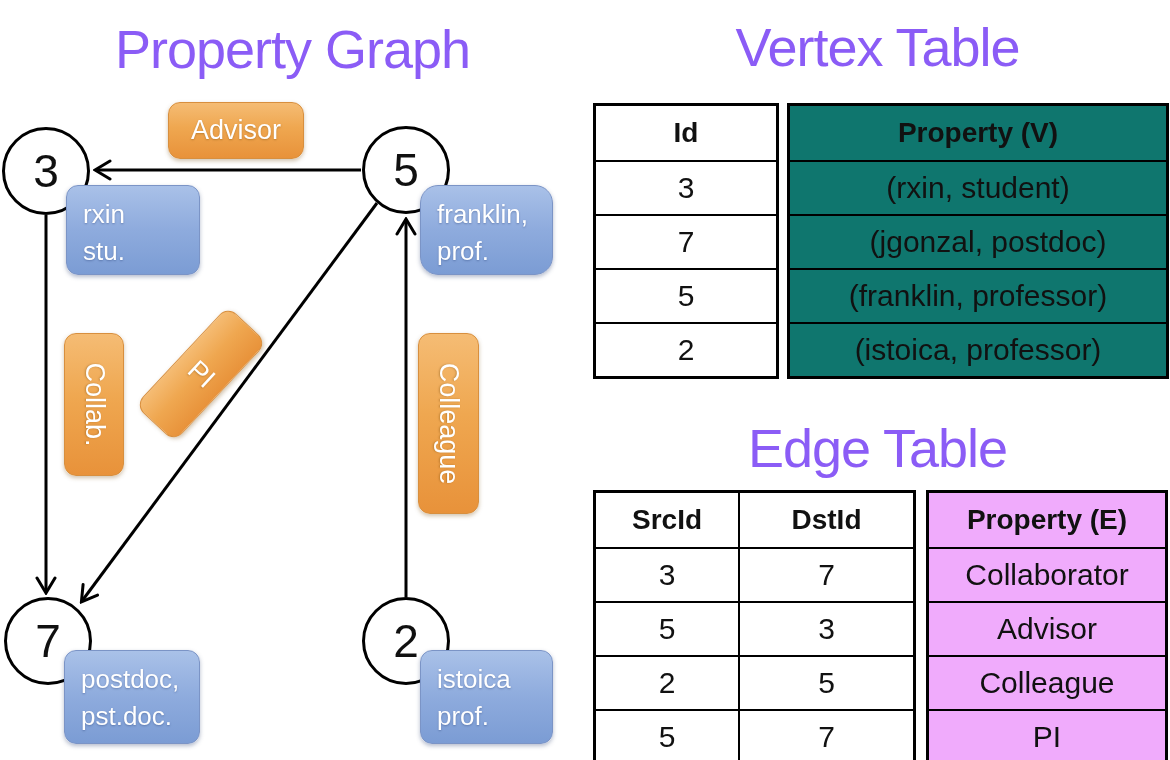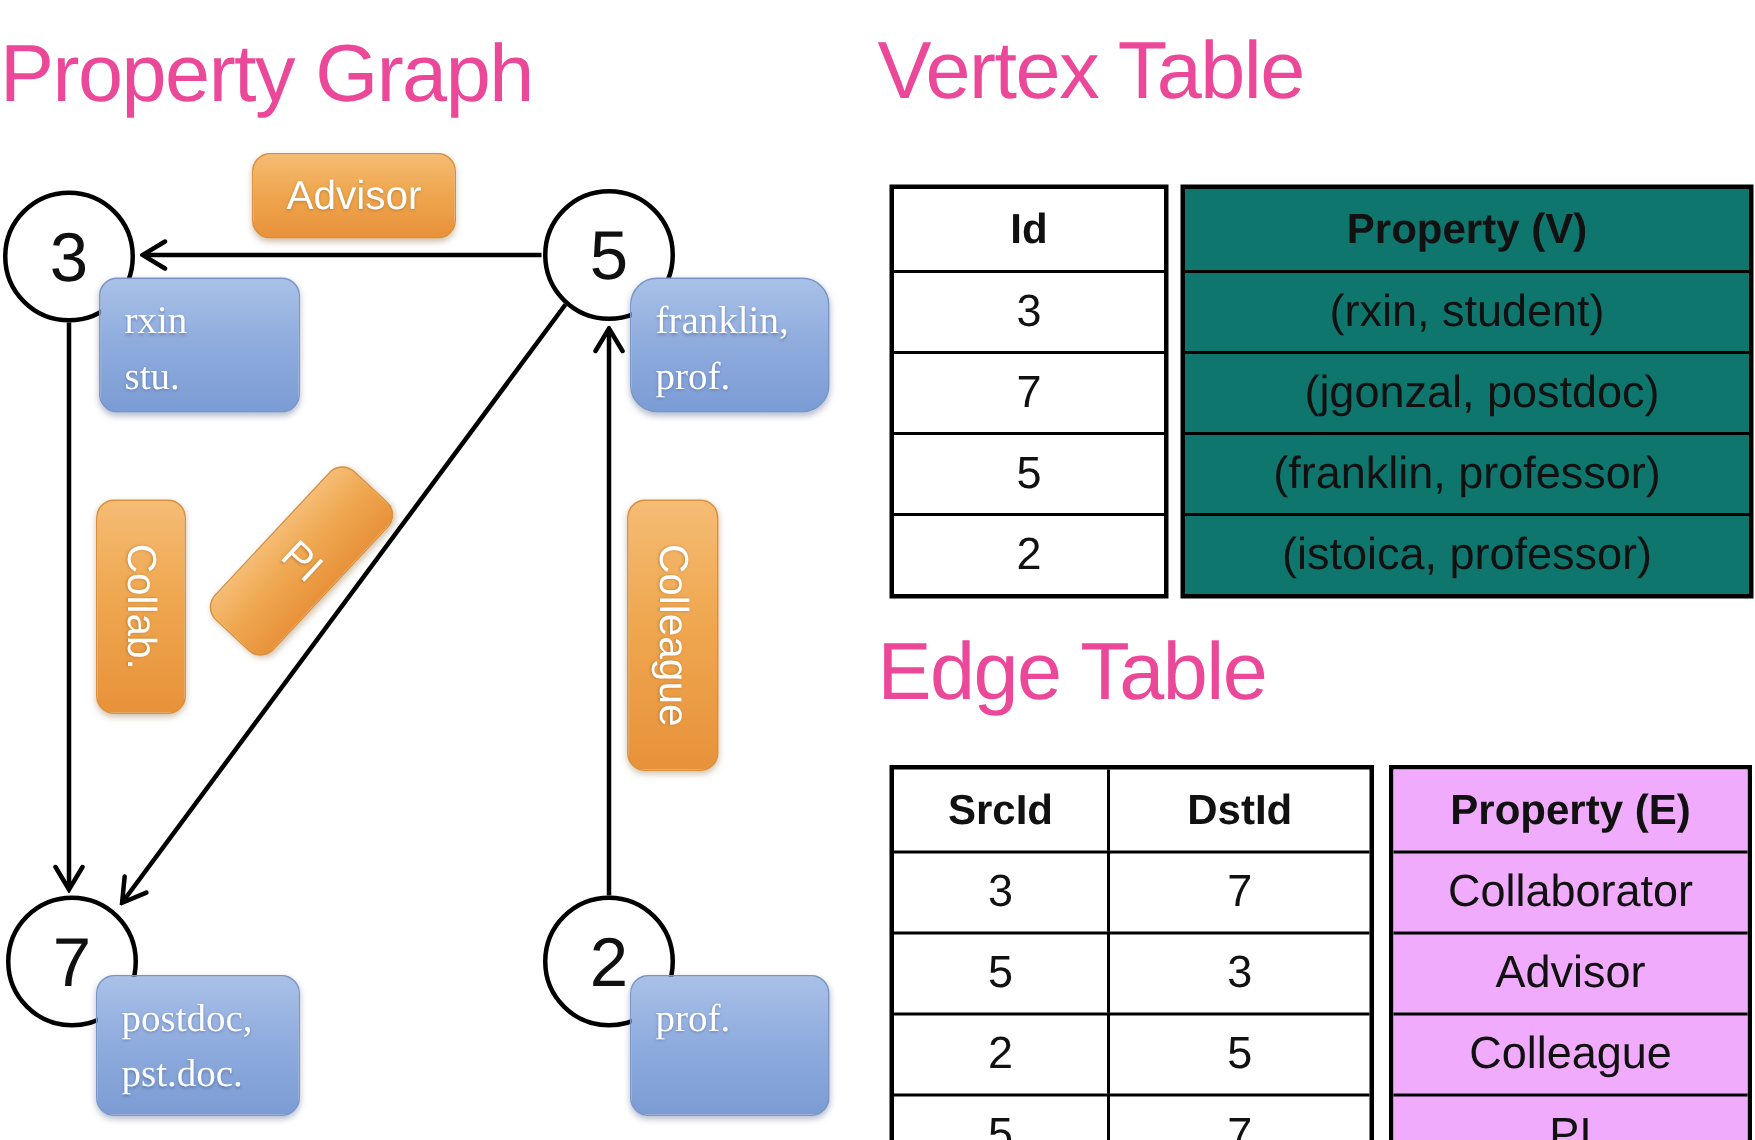--- a/index.html
+++ b/index.html
@@ -1,22 +1,22 @@
 <!DOCTYPE html>
 <html><head>
 <meta charset="utf-8">
 <style>
   html,body{margin:0;padding:0;background:#ffffff;}
   #stage{
     position:relative;width:1170px;height:760px;background:#fff;overflow:hidden;
     font-family:"Liberation Sans", sans-serif;color:#111;
   }
   .title{
-    position:absolute;font-size:54px;font-weight:400;
-    letter-spacing:-1px;color:#ec4899;white-space:nowrap;
+    position:absolute;text-align:center;font-size:54px;font-weight:400;
+    letter-spacing:-1px;color:#8b5cf6;white-space:nowrap;
   }
   #pg-title{left:0;top:18px;width:585px;}
   #vt-title{left:585px;top:16px;width:585px;}
   #et-title{left:585px;top:417px;width:585px;}
 
   
   .node{
     position:absolute;width:88px;height:88px;border-radius:50%;
     background:#fff;border:3.5px solid #000;box-sizing:border-box;
     display:flex;align-items:center;justify-content:center;
@@ -32,27 +32,27 @@
     color:#fff;font-size:27px;text-shadow:0 1px 2px rgba(100,60,0,.35);
   }
   .elabel .vtext{transform:rotate(90deg);white-space:nowrap;}
   
   .vbox{
     position:absolute;border-radius:12px;box-sizing:border-box;
     background:linear-gradient(180deg,#a9c1e8 0%,#8eabdd 50%,#7b9cd4 100%);
     border:1px solid #7b94c6;
     box-shadow:0 2px 4px rgba(40,60,110,.35);
     color:#fff;font-size:26px;line-height:1.42;
-    padding:10px 8px 6px 16px;text-shadow:0 1px 2px rgba(30,50,100,.35);font-family:Liberation Serif, serif;
+    padding:10px 8px 6px 16px;text-shadow:0 1px 2px rgba(30,50,100,.35);
   }
   .edges{position:absolute;left:0;top:0;}
 
   
   .tbl-group{position:absolute;display:flex;}
-  .subtbl{border:3px solid #000;background:#fff;margin-top:20px;}
+  .subtbl{border:3px solid #000;background:#fff;}
   .trow{display:flex;}
   .tcell{
     box-sizing:border-box;height:54px;display:flex;align-items:center;justify-content:center;
     font-size:30px;border-top:2px solid #000;white-space:nowrap;
   }
   .trow:first-child .tcell{border-top:none;}
   .tcell.hdr{font-weight:700;font-size:28px;}
   .vfill{background:#0f766e;}
   .efill{background:#f0abfc;}
   .cdiv{border-left:2px solid #000;}
@@ -108,20 +108,21 @@
   </div>
   <div class="vbox" style="left:420px;top:185px;width:133px;height:90px;border-radius:18px;">
     <div>franklin,</div>
     <div>prof.</div>
   </div>
   <div class="vbox" style="left:64px;top:650px;width:136px;height:94px;">
     <div>postdoc,</div>
     <div>pst.doc.</div>
   </div>
   <div class="vbox" style="left:420px;top:650px;width:133px;height:94px;">
+    <div>istoica</div>
     <div>prof.</div>
   </div>
 
   <div class="title" id="vt-title">Vertex Table</div>
 
   <div class="tbl-group" style="left:593px;top:103px;">
 
     <div class="subtbl">
       <div class="trow">
           <div class="tcell hdr" style="width:180px;">Id</div>

